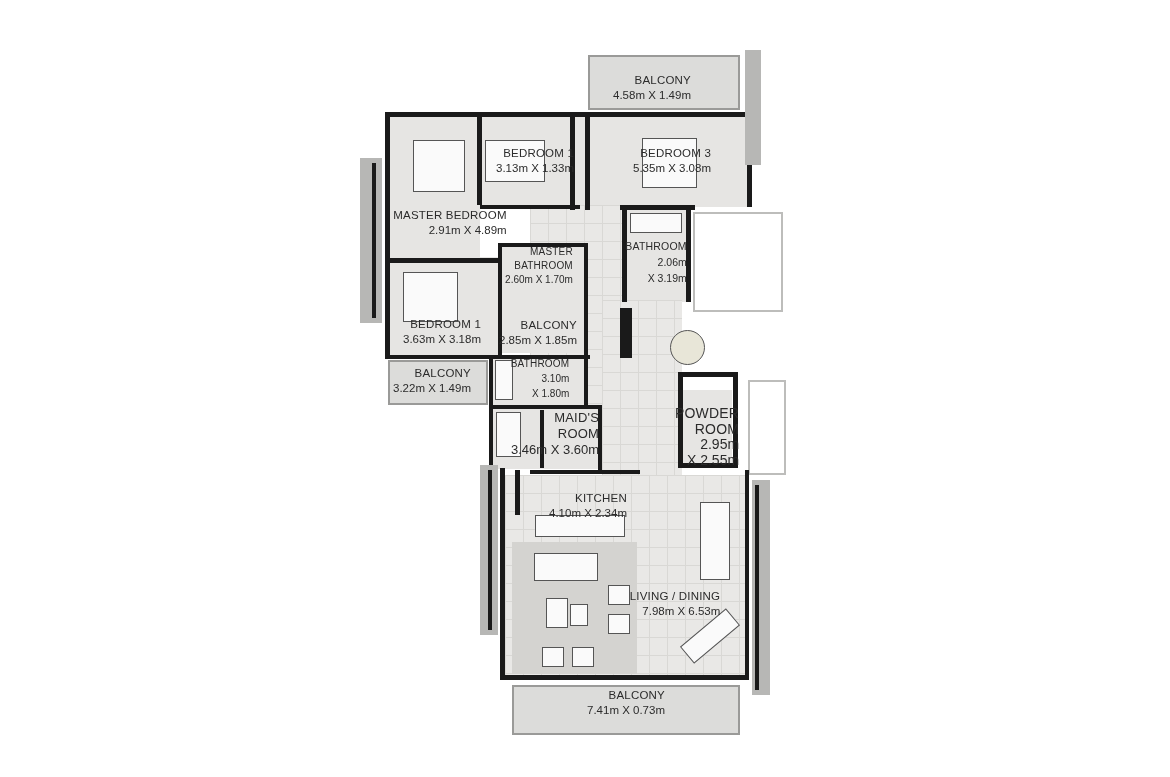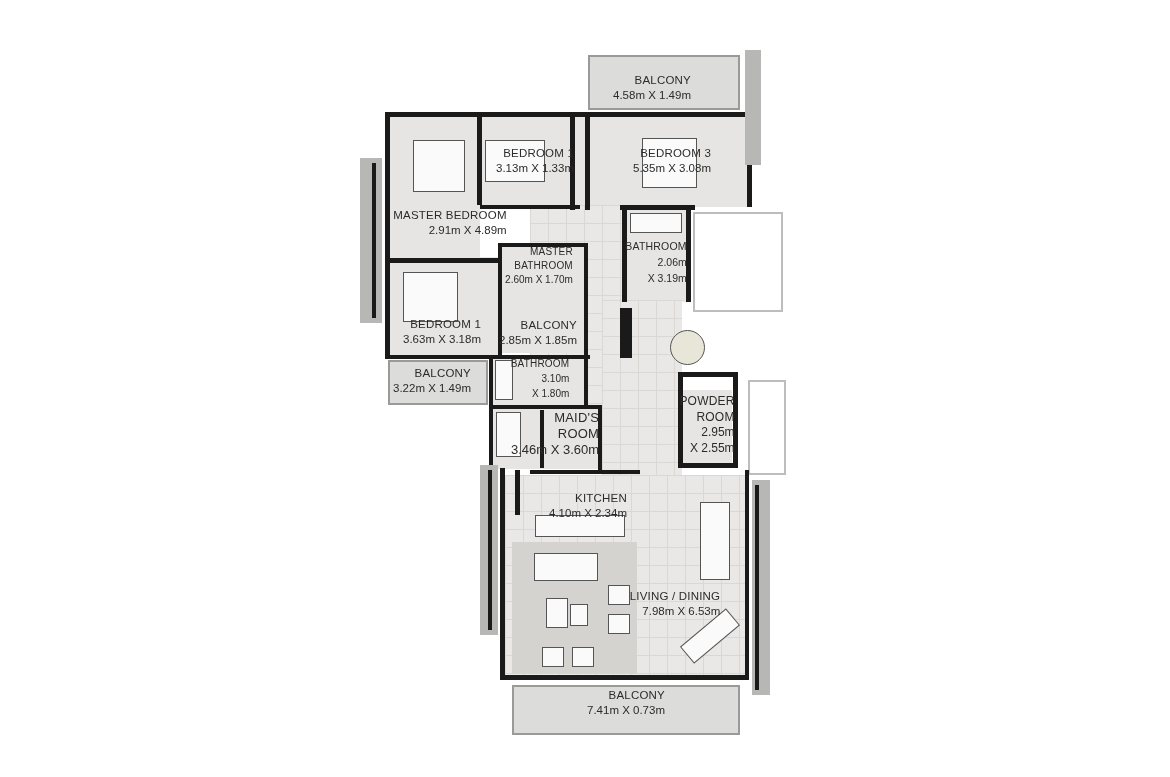--- a/index.html
+++ b/index.html
@@ -148,21 +148,21 @@
   <div class="label" style="left:540px;top:356px;font-size:10px;line-height:15px;">
     <span class="n">BATHROOM</span>
     <span class="d">3.10m</span>
     <span class="d">X 1.80m</span>
   </div>
   <div class="label" style="left:555px;top:410px;font-size:13px;line-height:16px;">
     <span class="n">MAID'S</span>
     <span class="n">ROOM</span>
     <span class="d">3.46m X 3.60m</span>
   </div>
-  <div class="label" style="left:707px;top:394px;font-size:12px;line-height:15.5px;">
+  <div class="label" style="left:707px;top:406px;font-size:14px;line-height:15.5px;">
     <span class="n">POWDER</span>
     <span class="n">ROOM</span>
     <span class="d">2.95m</span>
     <span class="d">X 2.55m</span>
   </div>
   <div class="label" style="left:588px;top:491px;">
     <span class="n">KITCHEN</span>
     <span class="d">4.10m X 2.34m</span>
   </div>
   <div class="label" style="left:675px;top:589px;">

